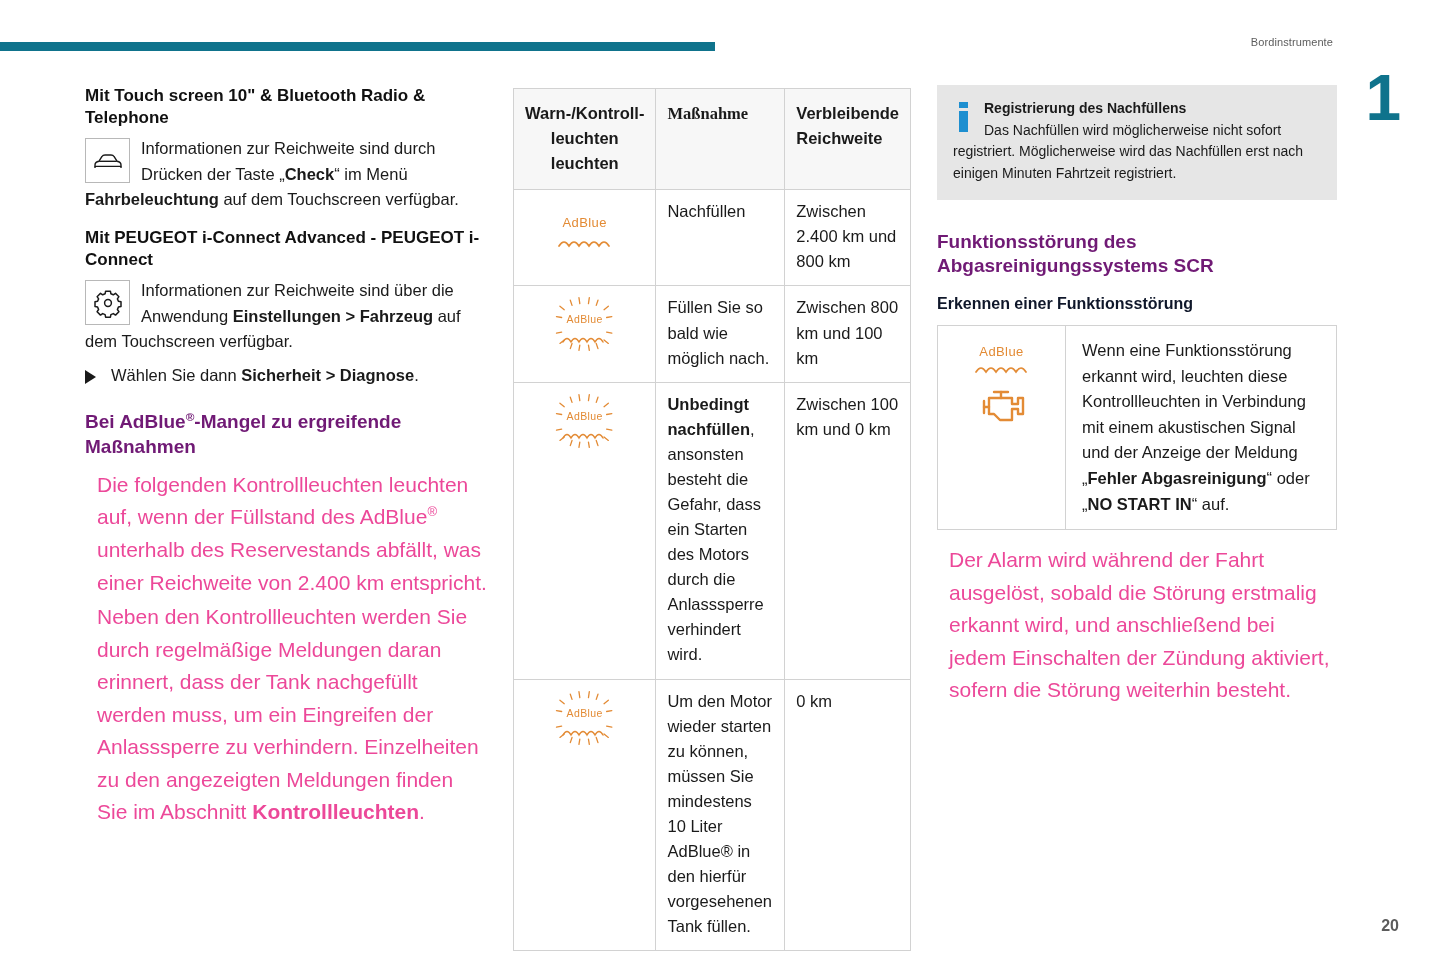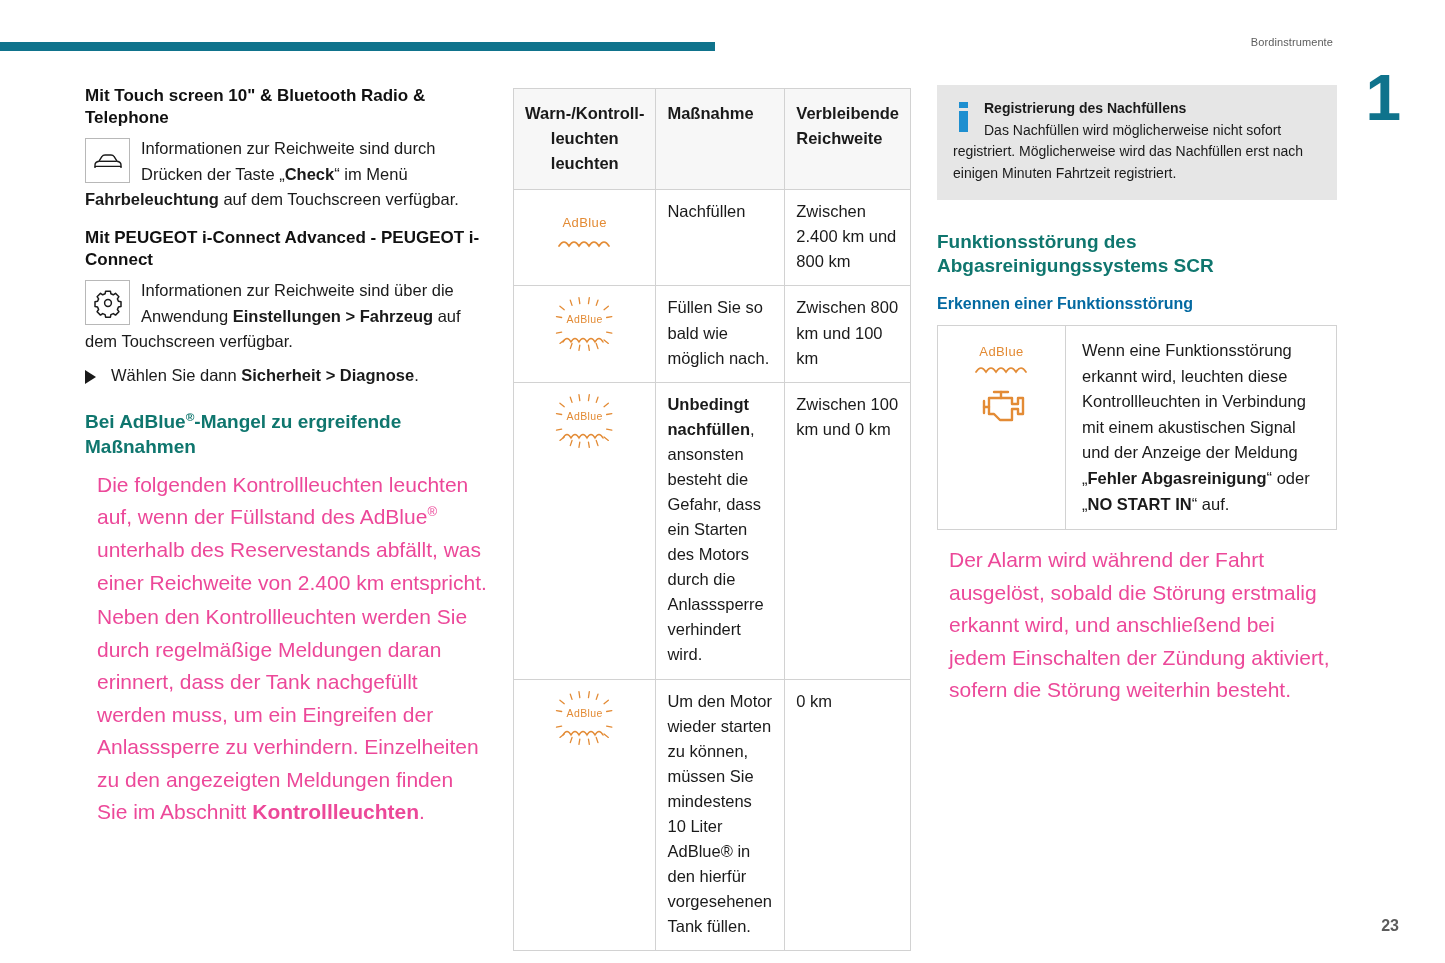--- a/index.html
+++ b/index.html
@@ -45,29 +45,29 @@
   }
 
   
   .col-left  { position: absolute; left: 85px;  top: 85px; width: 404px; }
   .col-mid   { position: absolute; left: 513px; top: 88px; width: 398px; }
   .col-right { position: absolute; left: 937px; top: 85px; width: 400px; }
 
   
   h2.sec {
     font-size: 19px; font-weight: bold; margin: 0 0 10px 0;
-    line-height: 1.28; color: #0f766e;
+    line-height: 1.28; color: #701a75;
   }
   h3.sub {
     font-size: 17px; font-weight: bold; margin: 0 0 7px 0;
     line-height: 1.30; color: #111;
   }
   h4.subsub {
     font-size: 16px; font-weight: bold; margin: 16px 0 10px 0;
-    line-height: 1.30; color: #0369a1;
+    line-height: 1.30; color: #0f172a;
   }
   p.body {
     font-size: 21px; line-height: 1.55; margin: 0 0 2px 12px; color: #ec4899;
   }
   .b { font-weight: bold; }
   sup { font-size: 0.62em; vertical-align: super; line-height: 0; }
 
   
   .iconpara { margin: 0 0 14px 0; font-size: 16.5px; line-height: 1.55; }
   .icon-box {
@@ -129,21 +129,21 @@
   }
   table.warn thead th {
     background: #f7f7f7;
     font-weight: bold;
     text-align: left;
     padding-top: 12px;
     padding-bottom: 13px;
   }
   table.warn thead th.ctr { text-align: center; }
   .col-sym { width: 140px; }
-  .col-act { width: 133px; }
+  .col-act { width: 133px; font-family: Liberation Serif, serif; }
   .col-rng { width: 125px; }
   td.symcell { text-align: center; padding-top: 18px; }
 
   
   .adblue {
     display: inline-block;
     position: relative;
     width: 94px;
     padding: 10px 0 8px 0;
   }
@@ -181,21 +181,21 @@
     font-size: 16.5px;
     line-height: 1.55;
   }
 </style>
 </head>
 <body>
 
 <div class="header-bar"></div>
 <div class="header-title">Bordinstrumente</div>
 <div class="chapter-number">1</div>
-<div class="page-number">23</div>
+<div class="page-number">20</div>
 
 <div class="col-left">
 
   <h3 class="sub">Mit Touch screen 10" &amp; Bluetooth Radio &amp; Telephone</h3>
 
   <div class="iconpara">
     <span class="icon-box">
       <svg width="30" height="20" viewBox="0 0 30 20" fill="none" stroke="#1a1a1a" stroke-width="1.4">
         <path d="M2 14 C2 11 4 10.5 6 10.2 L9 5.5 C9.6 4.4 10.6 4 12 4 L18 4 C19.4 4 20.4 4.4 21 5.5 L24 10.2 C26 10.5 28 11 28 14 L28 15.4 L2 15.4 Z"></path>
         <path d="M6.2 10.3 L23.8 10.3"></path>

